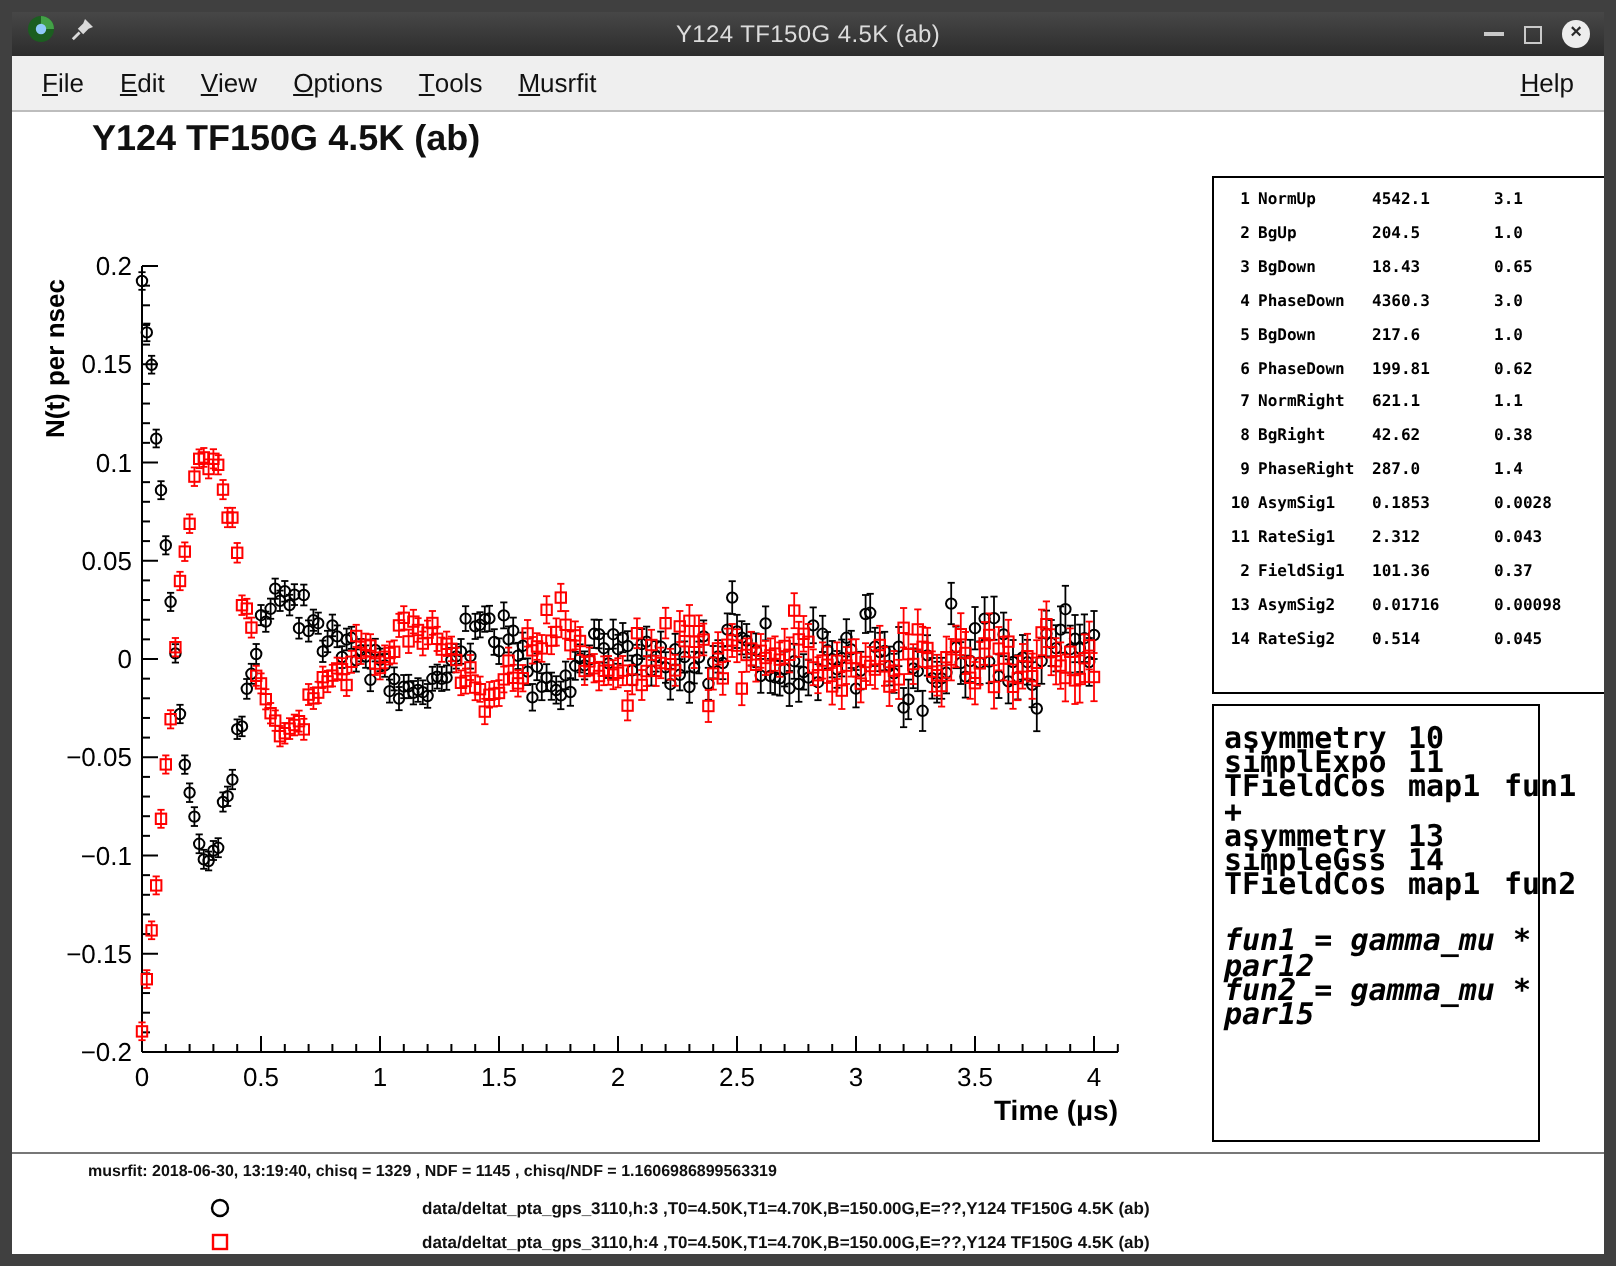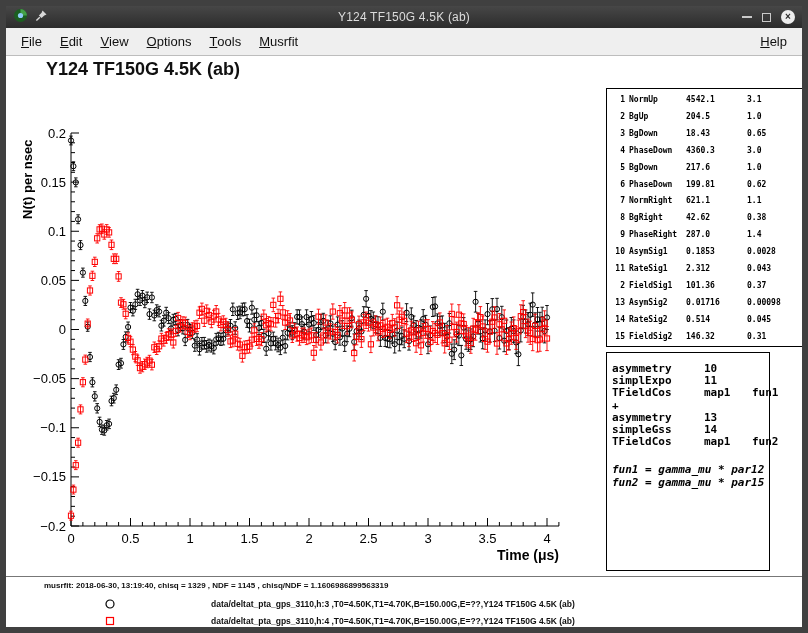--- a/index.html
+++ b/index.html
@@ -45,21 +45,21 @@
     position:absolute; left:600px; top:32px; width:197px; height:259px;
     border:1px solid #000; padding:3px 0 0 5px;
     font-family:"DejaVu Sans Mono", monospace; font-size:8px; font-weight:bold; color:#000;
   }
   .stat-row { display:grid; grid-template-columns:13px 53px 57px auto; column-gap:4px; line-height:16.9px; }
   .stat-n { text-align:right; }
   
   .theory-box {
     position:absolute; left:600px; top:296px; width:164px; height:219px;
     border:1px solid #000; padding:10px 0 0 5px;
-    font-family:"DejaVu Sans Mono", monospace; font-size:11px; font-weight:bold; color:#000;
+    font-family:"DejaVu Sans Mono", monospace; font-size:15px; font-weight:bold; color:#000;
   }
   .theory-row { display:grid; grid-template-columns:92px 48px auto; line-height:12.2px; }
   .fun-block { margin-top:16px;font-style:italic; }
   .fun-row { line-height:12.2px; }
   
   .footer { position:absolute; left:0; right:0; top:520px; bottom:0; border-top:1px solid #777; }
   .status-line {
     margin:4px 0 0 14px; font-size:8px; font-weight:bold; color:#101010;
     font-family:"Liberation Sans", sans-serif;
     padding-left:24px;
@@ -1916,26 +1916,20 @@
           <span class="stat-name">AsymSig2</span>
           <span class="stat-val">0.01716</span>
           <span class="stat-err">0.00098</span>
         </div>
         <div class="stat-row">
           <span class="stat-n">14</span>
           <span class="stat-name">RateSig2</span>
           <span class="stat-val">0.514</span>
           <span class="stat-err">0.045</span>
         </div>
-        <div class="stat-row">
-          <span class="stat-n">15</span>
-          <span class="stat-name">FieldSig2</span>
-          <span class="stat-val">146.32</span>
-          <span class="stat-err">0.31</span>
-        </div>
       </div>
 
     <div class="theory-box">
       <div>
           <div class="theory-row">
             <span>asymmetry</span>
             <span>10</span>
             <span></span>
           </div>
           <div class="theory-row">

